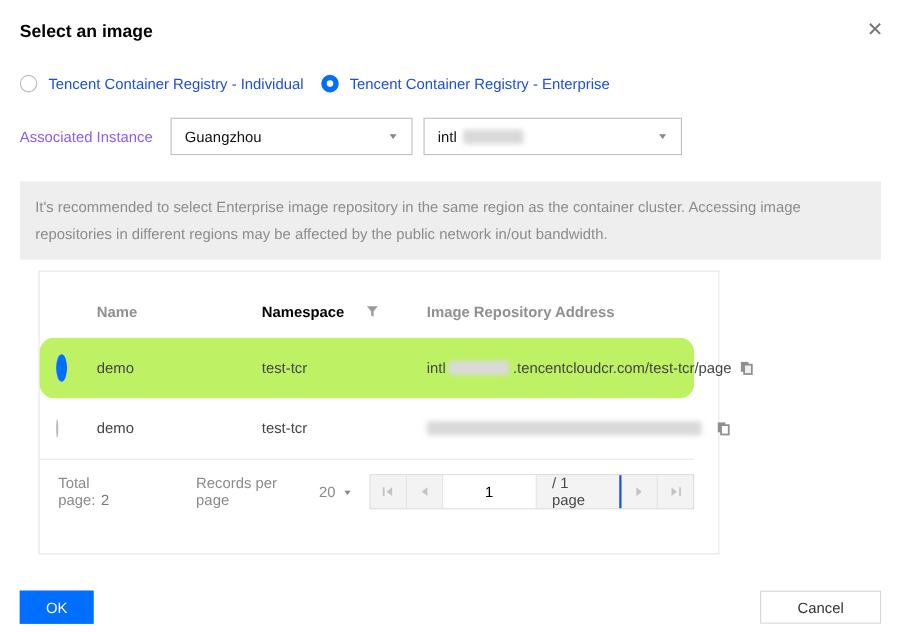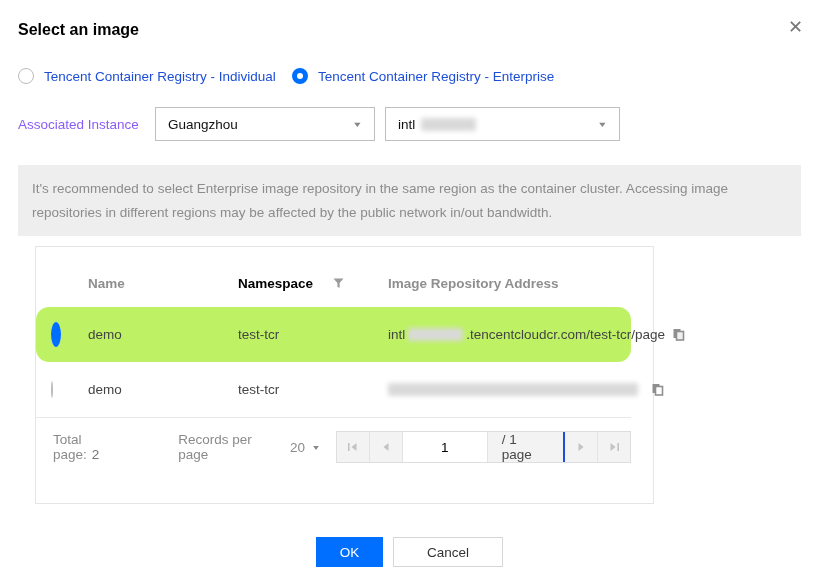--- a/index.html
+++ b/index.html
@@ -51,21 +51,21 @@
   .total b{font-weight:normal;color:#777;margin-left:5px;}
   .right-group{display:flex;align-items:center;gap:16px;}
   .rpp{display:flex;align-items:center;gap:7px;font-size:13.5px;color:#8a8a8a;cursor:pointer;margin-left:48px;}
   .pager{display:flex;align-items:stretch;height:32px;box-sizing:border-box;border:1px solid #dedede;background:#f3f3f3;}
   .pg-btn{width:33px;display:flex;align-items:center;justify-content:center;border-right:1px solid #e3e3e3;cursor:pointer;}
   .pg-btn.last{border-right:none;}
   .pg-input{width:80px;border:none;border-right:1px solid #e3e3e3;background:#fff;text-align:center;
     font-size:13.5px;color:#000;font-family:"Liberation Sans",sans-serif;outline:none;}
   .pg-label{display:flex;align-items:center;justify-content:center;padding:0 14px;font-size:13.5px;color:#484848;border-right:2px solid #1d4ed8;}
 
-  .footer{display:flex;justify-content:center;gap:10px;margin-top:33px;}
+  .footer{display:flex;justify-content:space-between;gap:10px;margin-top:33px;}
   .btn{height:30px;font-size:13.5px;cursor:pointer;font-family:"Liberation Sans",sans-serif;}
   .btn-ok{width:67px;background:#006eff;color:#fff;border:1px solid #006eff;}
   .btn-cancel{width:110px;background:#fff;color:#333;border:1px solid #d6d6d6;}
 </style>
 </head>
 <body>
 
 <div class="dialog">
 
   <div class="title">Select an image</div>

